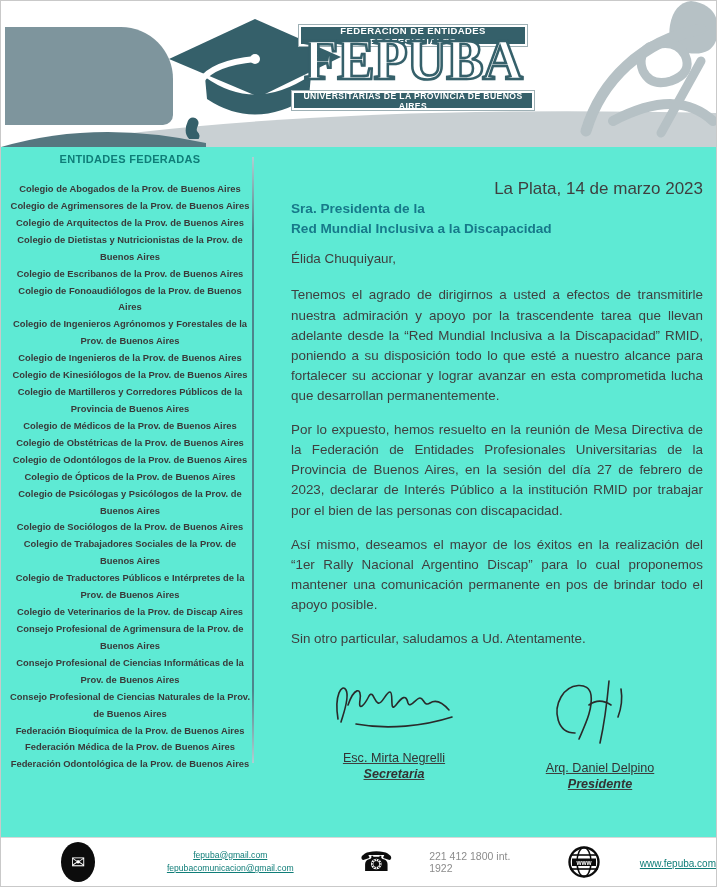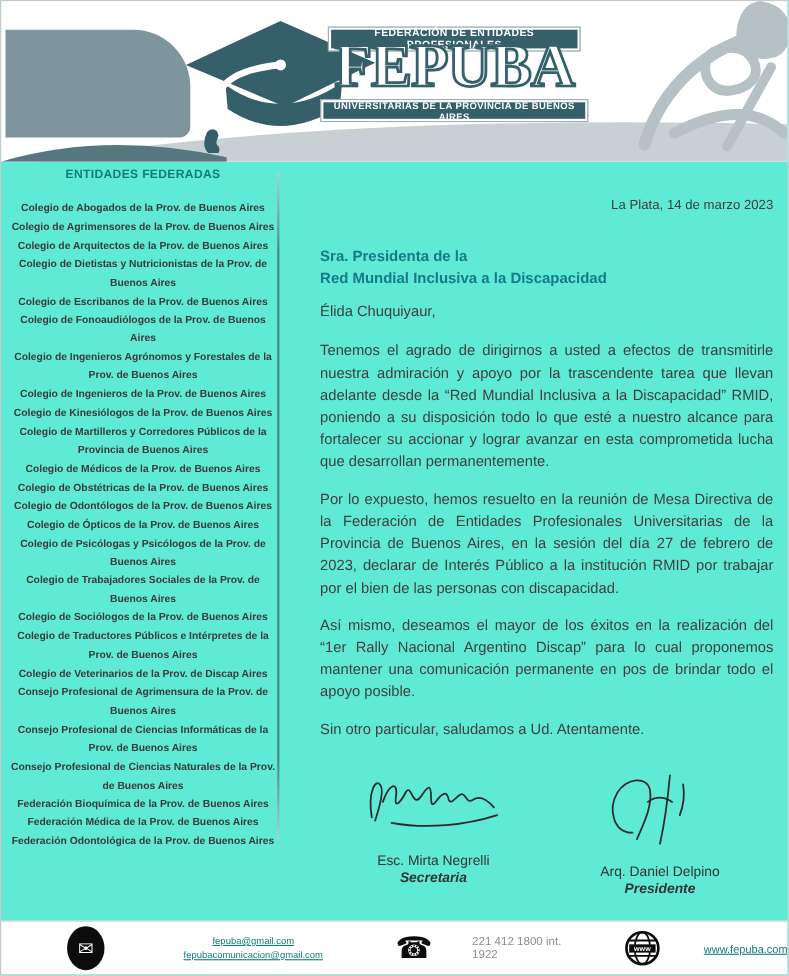--- a/index.html
+++ b/index.html
@@ -37,26 +37,26 @@
   
   .sidebar { position:absolute; left:8px; top:152px; width:242px; text-align:center; }
   .sidebar-title { color:#0f7d78; font-size:11px; font-weight:bold; letter-spacing:.3px; margin-bottom:16px; }
   .entity-list { list-style:none; }
   .entity-list li { font-size:9.4px; font-weight:bold; color:#3a3a3a; line-height:1.8; }
   .vdivider { position:absolute; left:251px; top:156px; width:2px; height:606px;
     background:linear-gradient(#aecfd2 0%, #4d858c 12%, #4d858c 88%, #aecfd2 100%); }
 
   
   .letter { position:absolute; left:290px; top:178px; width:412px; color:#3f3f3f; }
-  .letter-date { text-align:right; font-size:12px; margin-bottom:30px; }
+  .letter-date { text-align:right; font-size:17px; }
   .recipient { color:#17798a; font-weight:bold; font-size:13.6px; line-height:1.45; margin-bottom:13px; }
   .salutation { font-size:13.4px; margin-bottom:19px; }
   .paragraphs p { font-size:13.4px; line-height:1.5; text-align:justify; margin-bottom:14px; }
 
-  .signatures { display:flex; justify-content:space-between; margin-top:26px; padding:0 18px; }
+  .signatures { display:flex; justify-content:space-between; margin-top:26px; padding:0 18px;text-decoration:underline; }
   .sig { width:170px; text-align:center; }
   .sig svg { display:block; margin:0 auto 14px auto; }
   .sig-name { font-size:12.6px; color:#333; }
   .sig-role { font-size:12.6px; font-weight:bold; font-style:italic; color:#333; margin-top:2px; }
 
   
   .footer {
     position:absolute; left:0; bottom:0; width:715px; height:49px;
     border-top:1px solid #d8d8d8; display:flex; align-items:center; background:#fff;
   }
@@ -134,23 +134,23 @@
         <li>Colegio de Médicos de la Prov. de Buenos Aires</li>
 
         <li>Colegio de Obstétricas de la Prov. de Buenos Aires</li>
 
         <li>Colegio de Odontólogos de la Prov. de Buenos Aires</li>
 
         <li>Colegio de Ópticos de la Prov. de Buenos Aires</li>
 
         <li>Colegio de Psicólogas y Psicólogos de la Prov. de Buenos Aires</li>
 
+        <li>Colegio de Sociólogos de la Prov. de Buenos Aires</li>
+
         <li>Colegio de Trabajadores Sociales de la Prov. de Buenos Aires</li>
-
-        <li>Colegio de Sociólogos de la Prov. de Buenos Aires</li>
 
         <li>Colegio de Traductores Públicos e Intérpretes de la Prov. de Buenos Aires</li>
 
         <li>Colegio de Veterinarios de la Prov. de Discap Aires</li>
 
         <li>Consejo Profesional de Agrimensura de la Prov. de Buenos Aires</li>
 
         <li>Consejo Profesional de Ciencias Informáticas de la Prov. de Buenos Aires</li>
 
         <li>Consejo Profesional de Ciencias Naturales de la Prov. de Buenos Aires</li>

